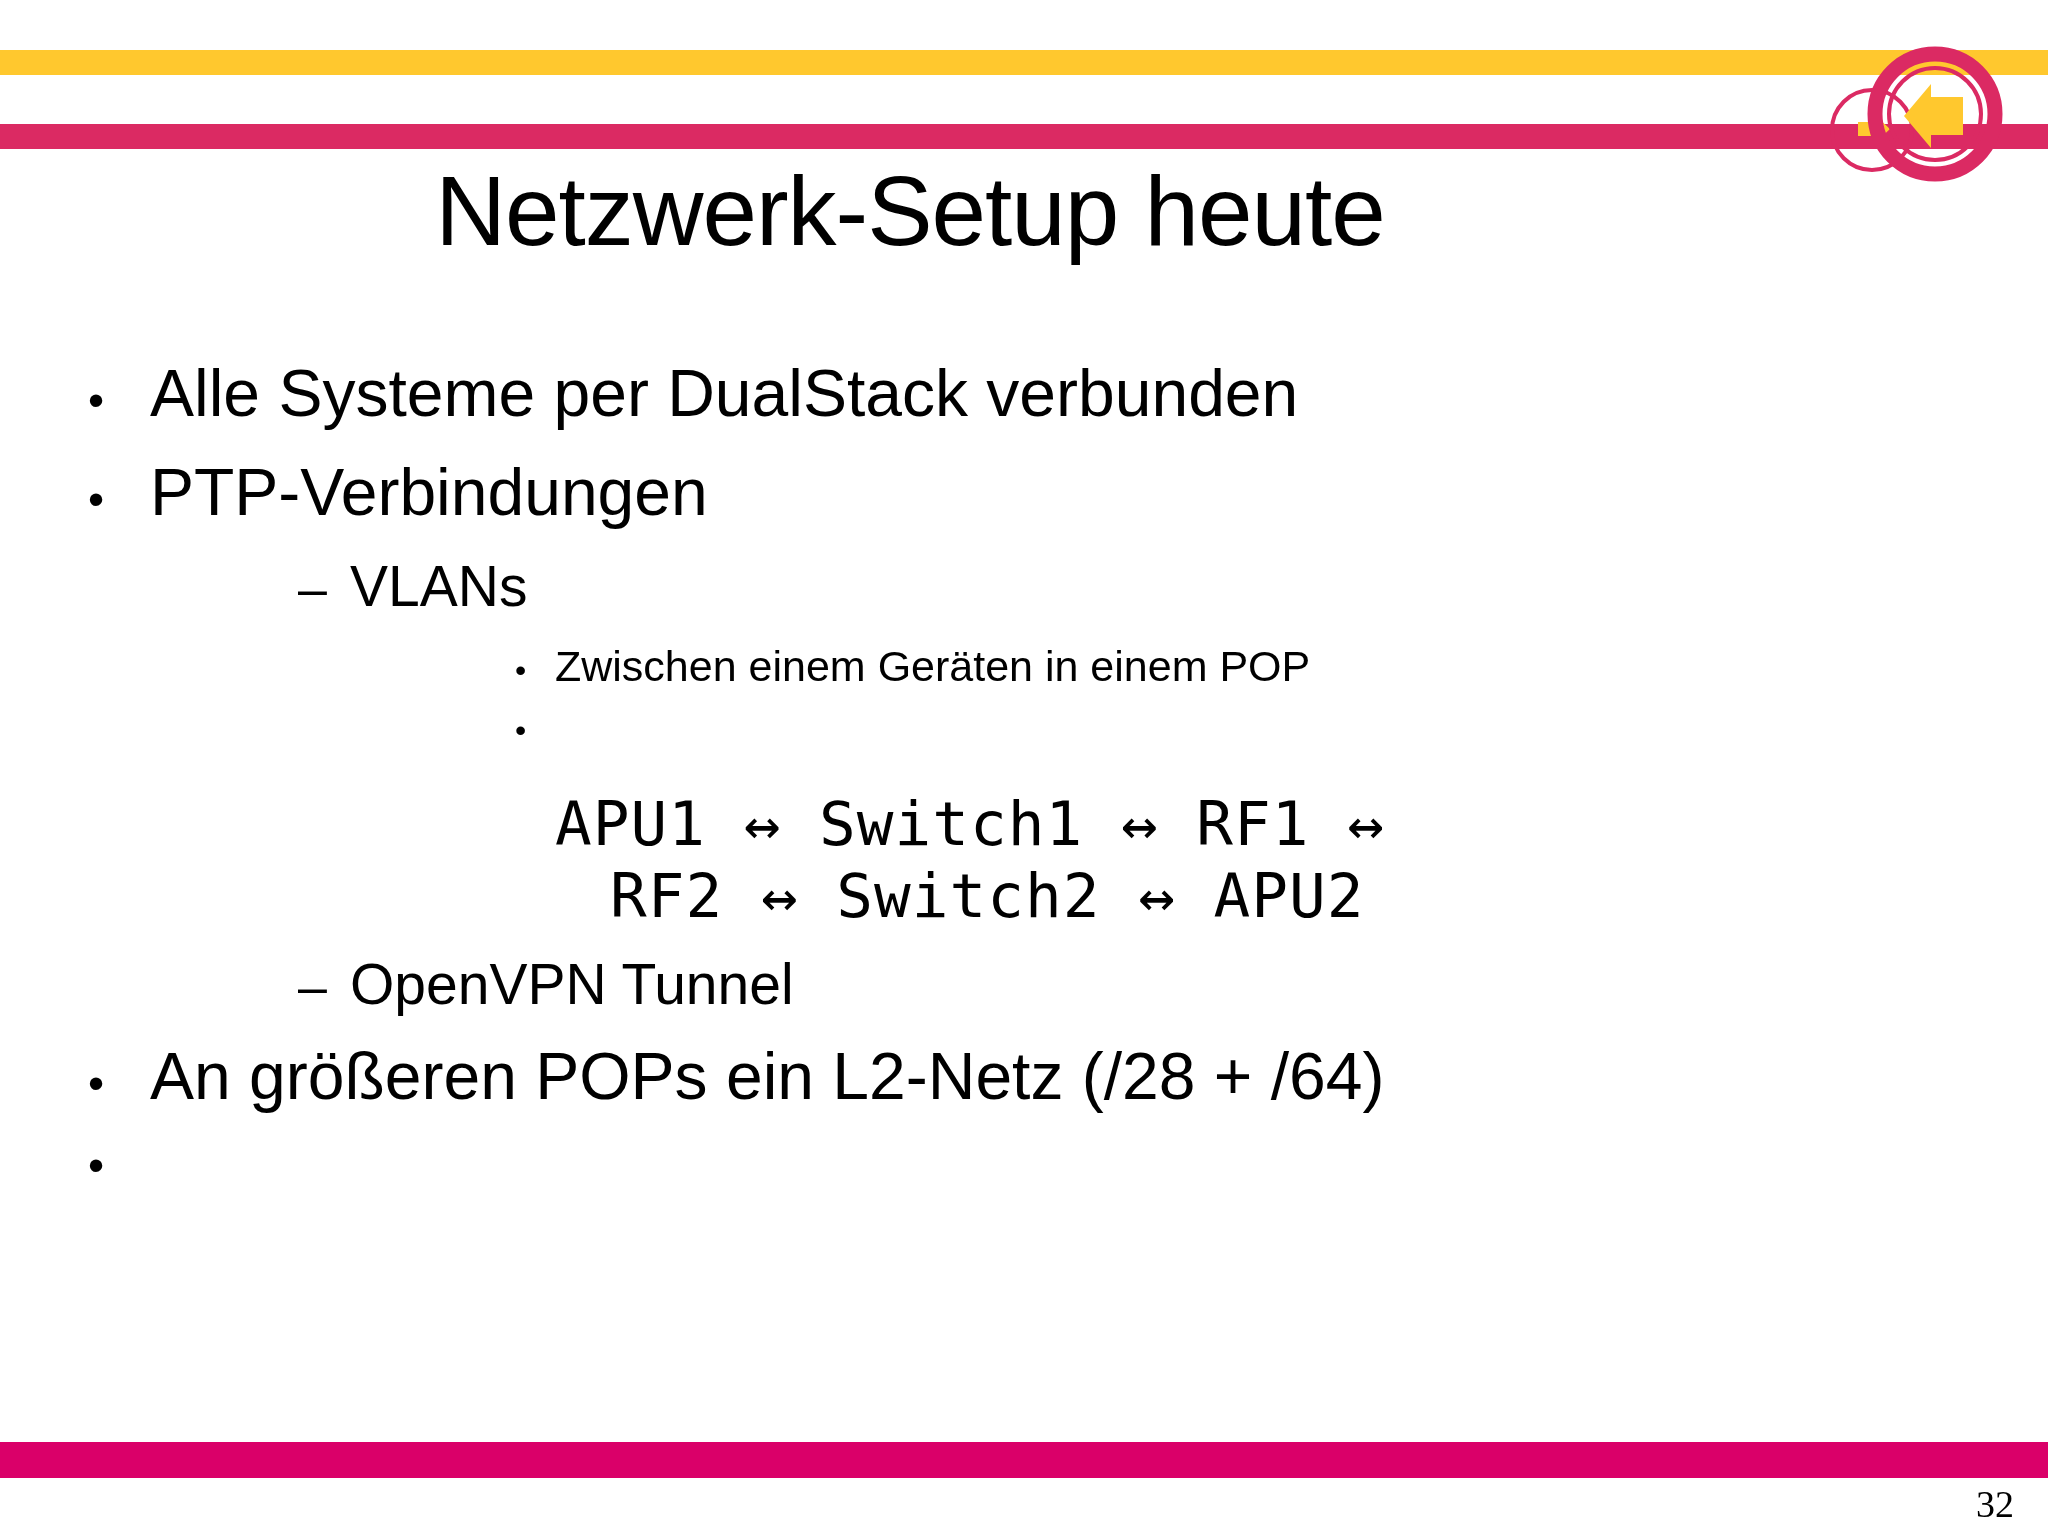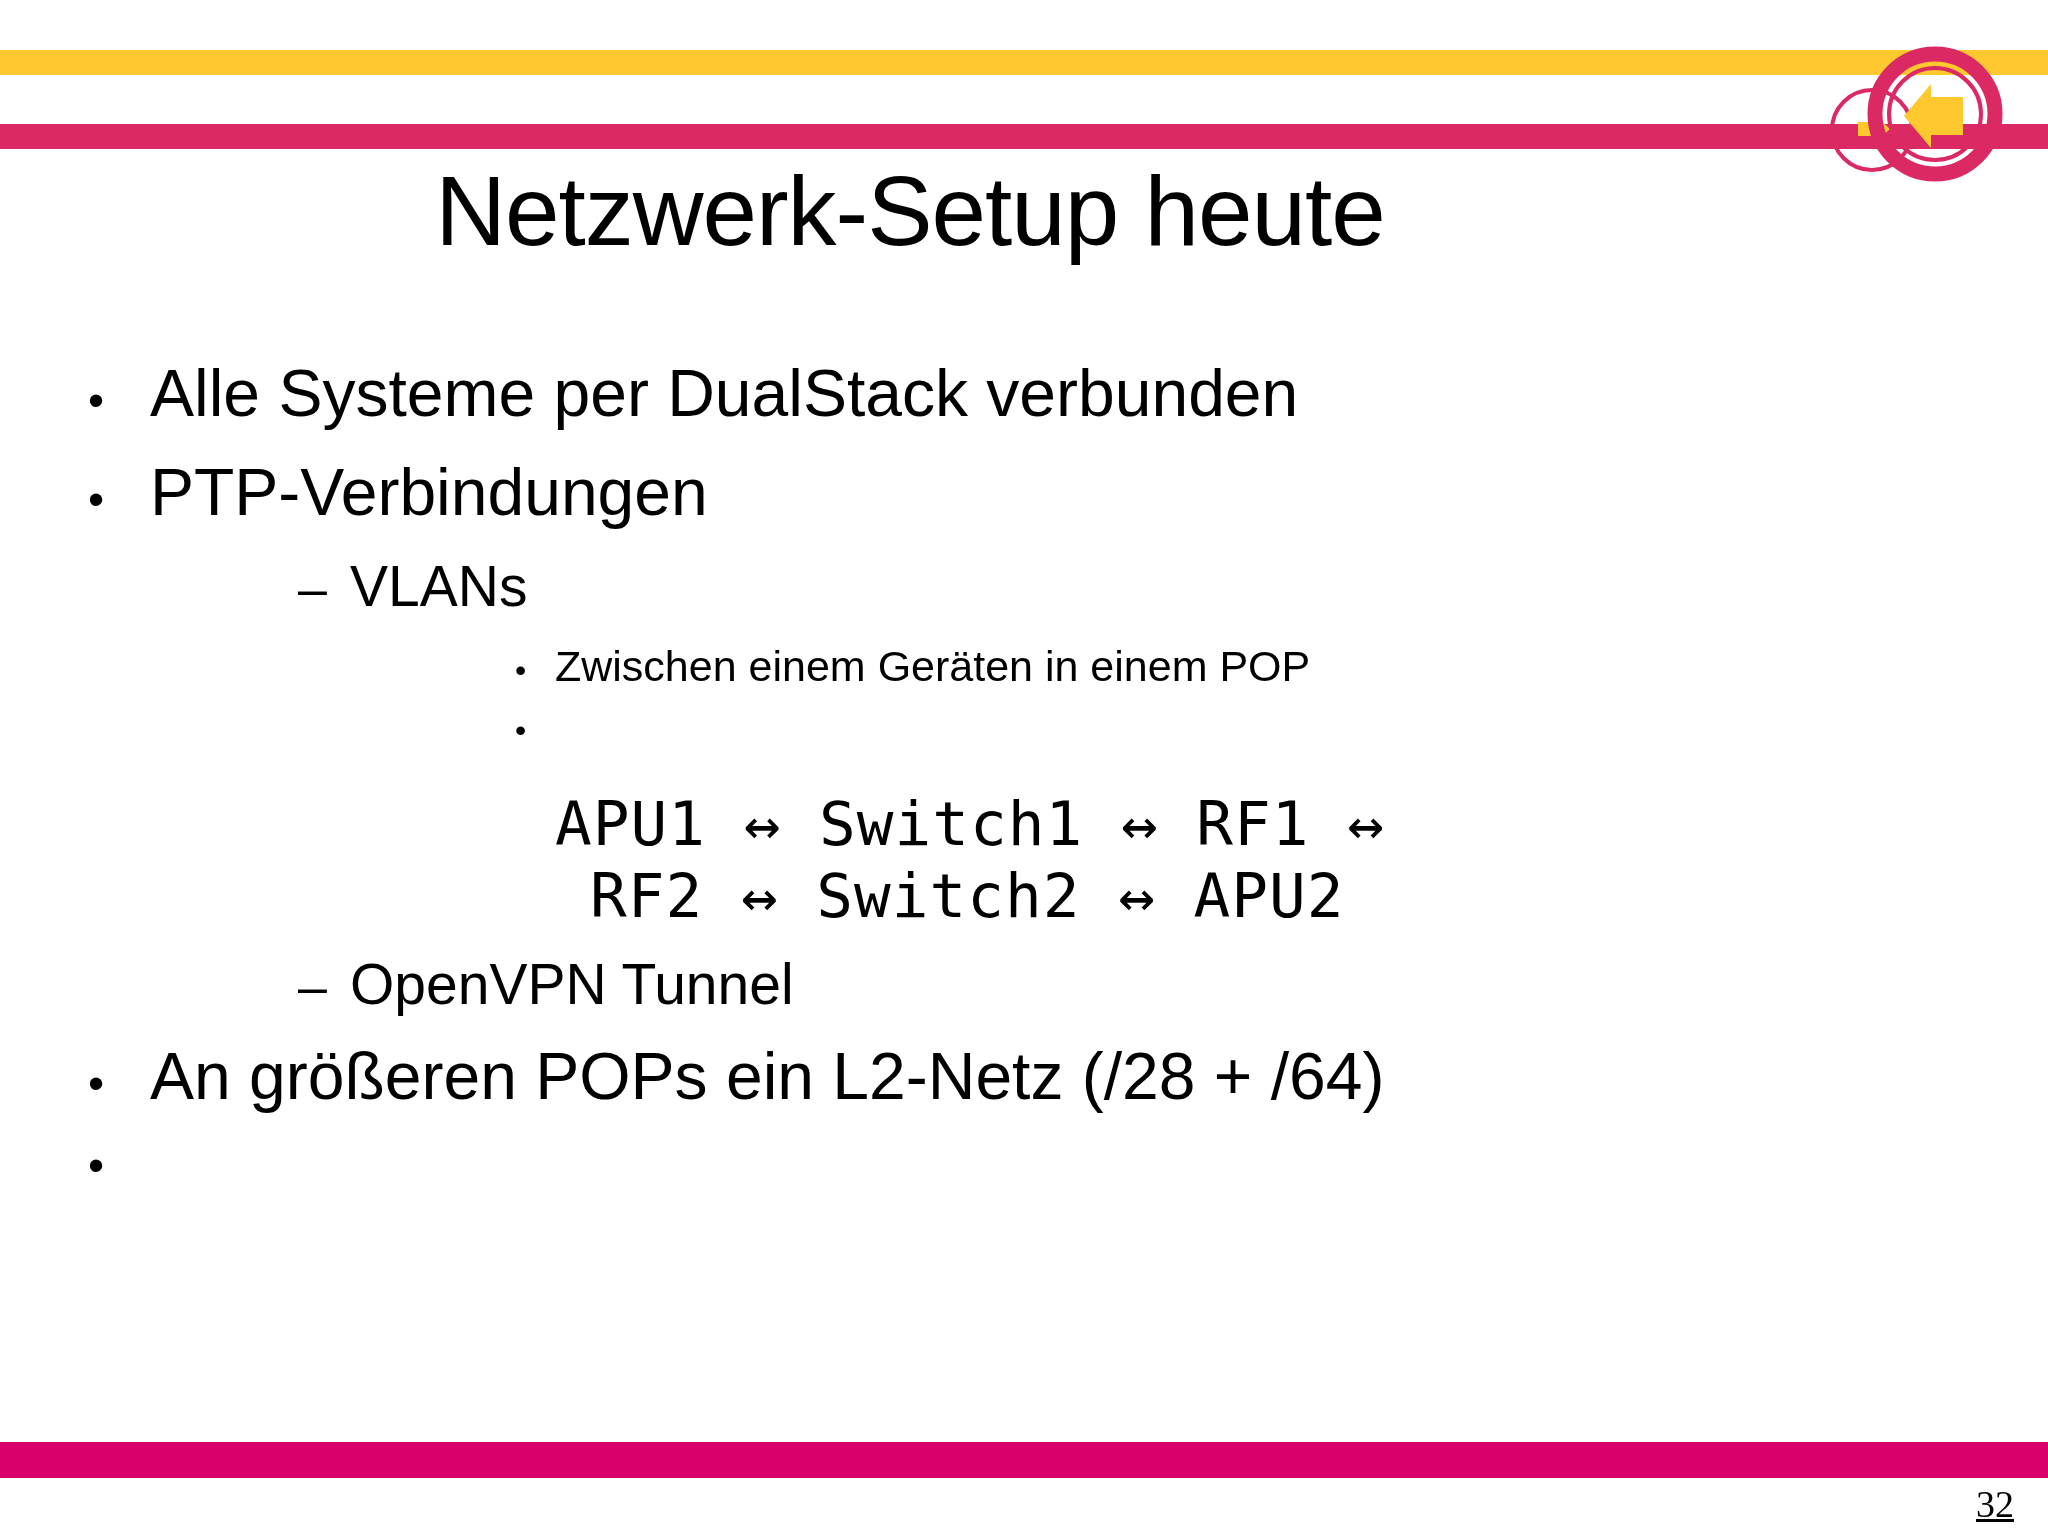--- a/index.html
+++ b/index.html
@@ -123,35 +123,35 @@
   .code-block {
     padding-left: 555px;
     font-family: "DejaVu Sans Mono", monospace;
     font-size: 61px;
     line-height: 1.18;
     letter-spacing: 1px;
     white-space: pre;
   }
   .code-line-2 {
     padding-left: 590px;
+    margin-left: 20px;
   }
 
   .spacer-sm { height: 16px; }
   .spacer-md { height: 24px; }
 
   
   .page-number {
     position: absolute;
     right: 34px;
     bottom: 12px;
     font-family: "Liberation Serif", serif;
     font-size: 38px;
     line-height: 1;
     color: #000000;
-    text-decoration: underline;
   }
 </style>
 </head>
 <body>
 
 <div class="bar bar-yellow"></div>
 <div class="bar bar-pink"></div>
 <div class="bar bar-bottom"></div>
 
 <div class="logo">

